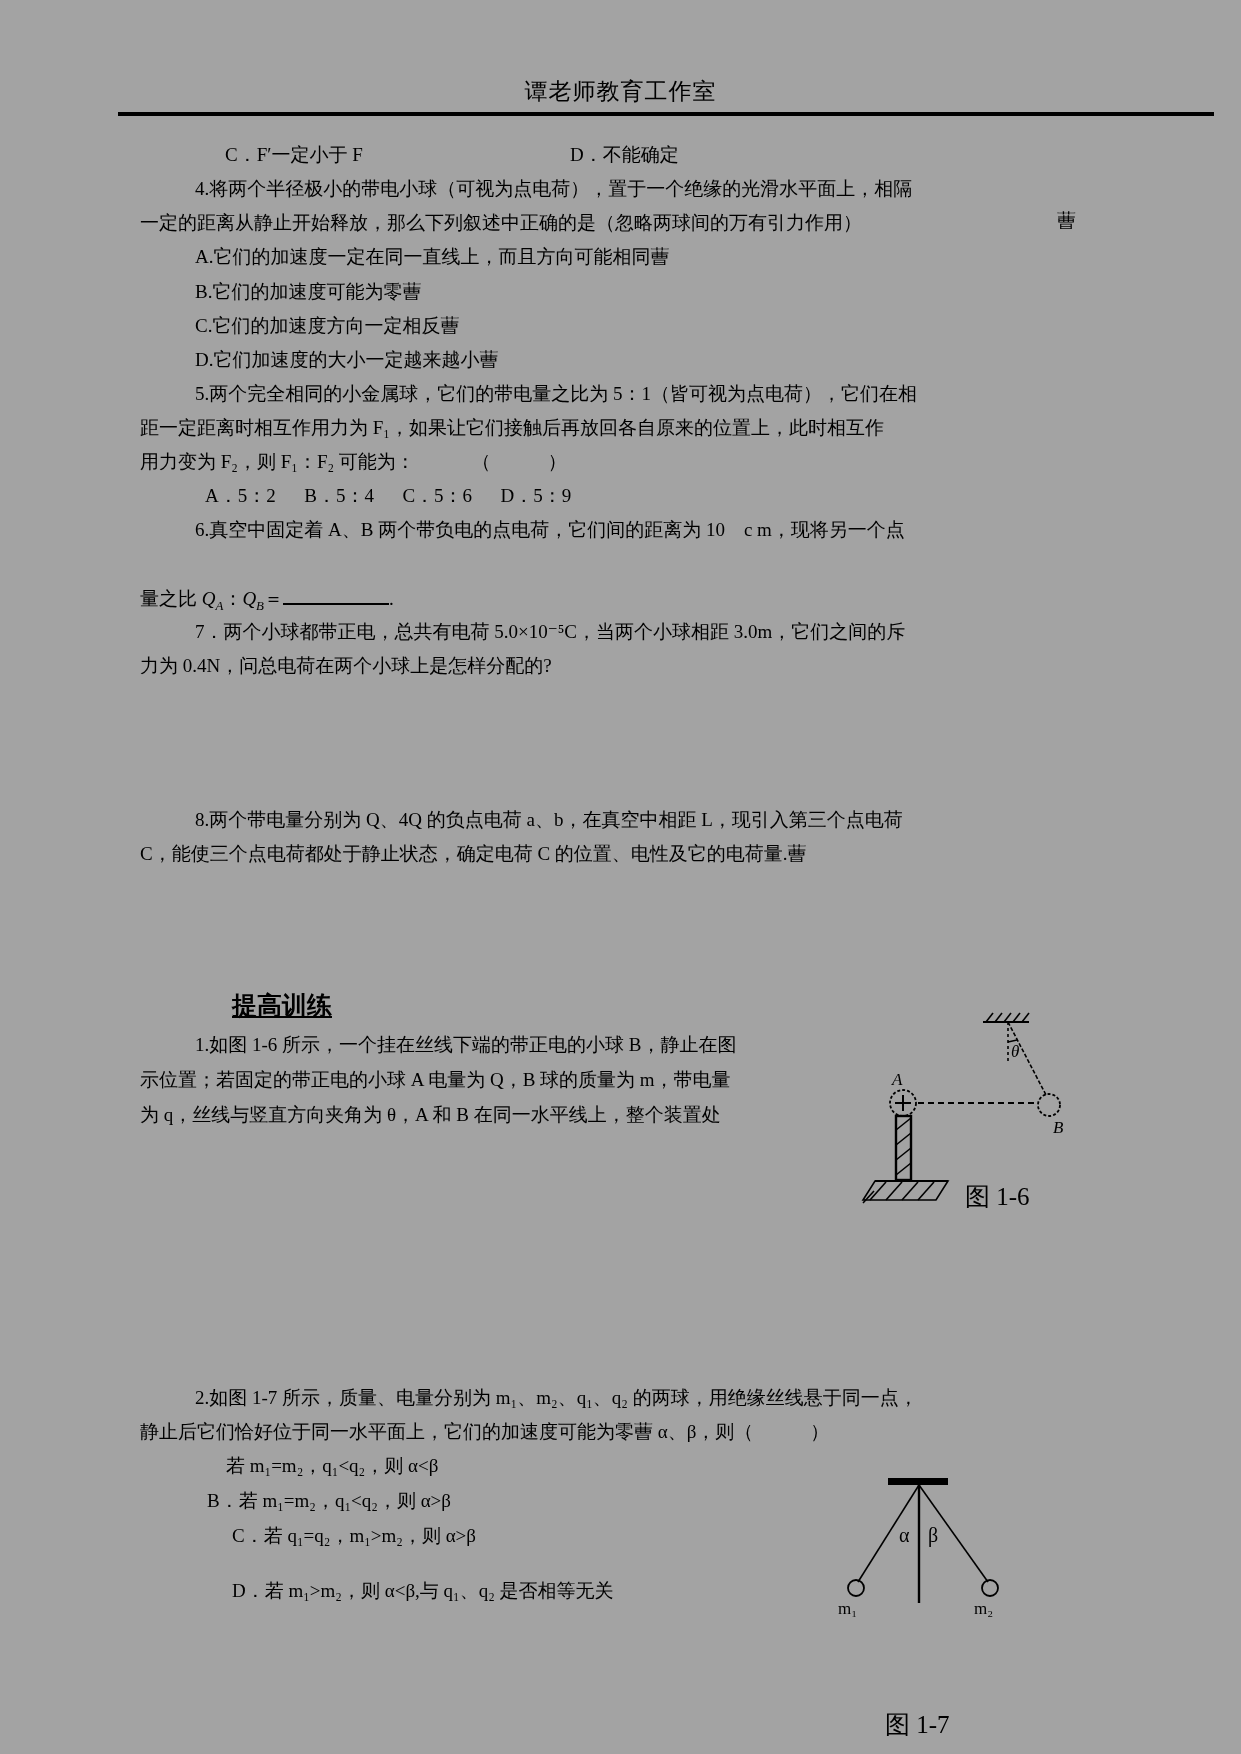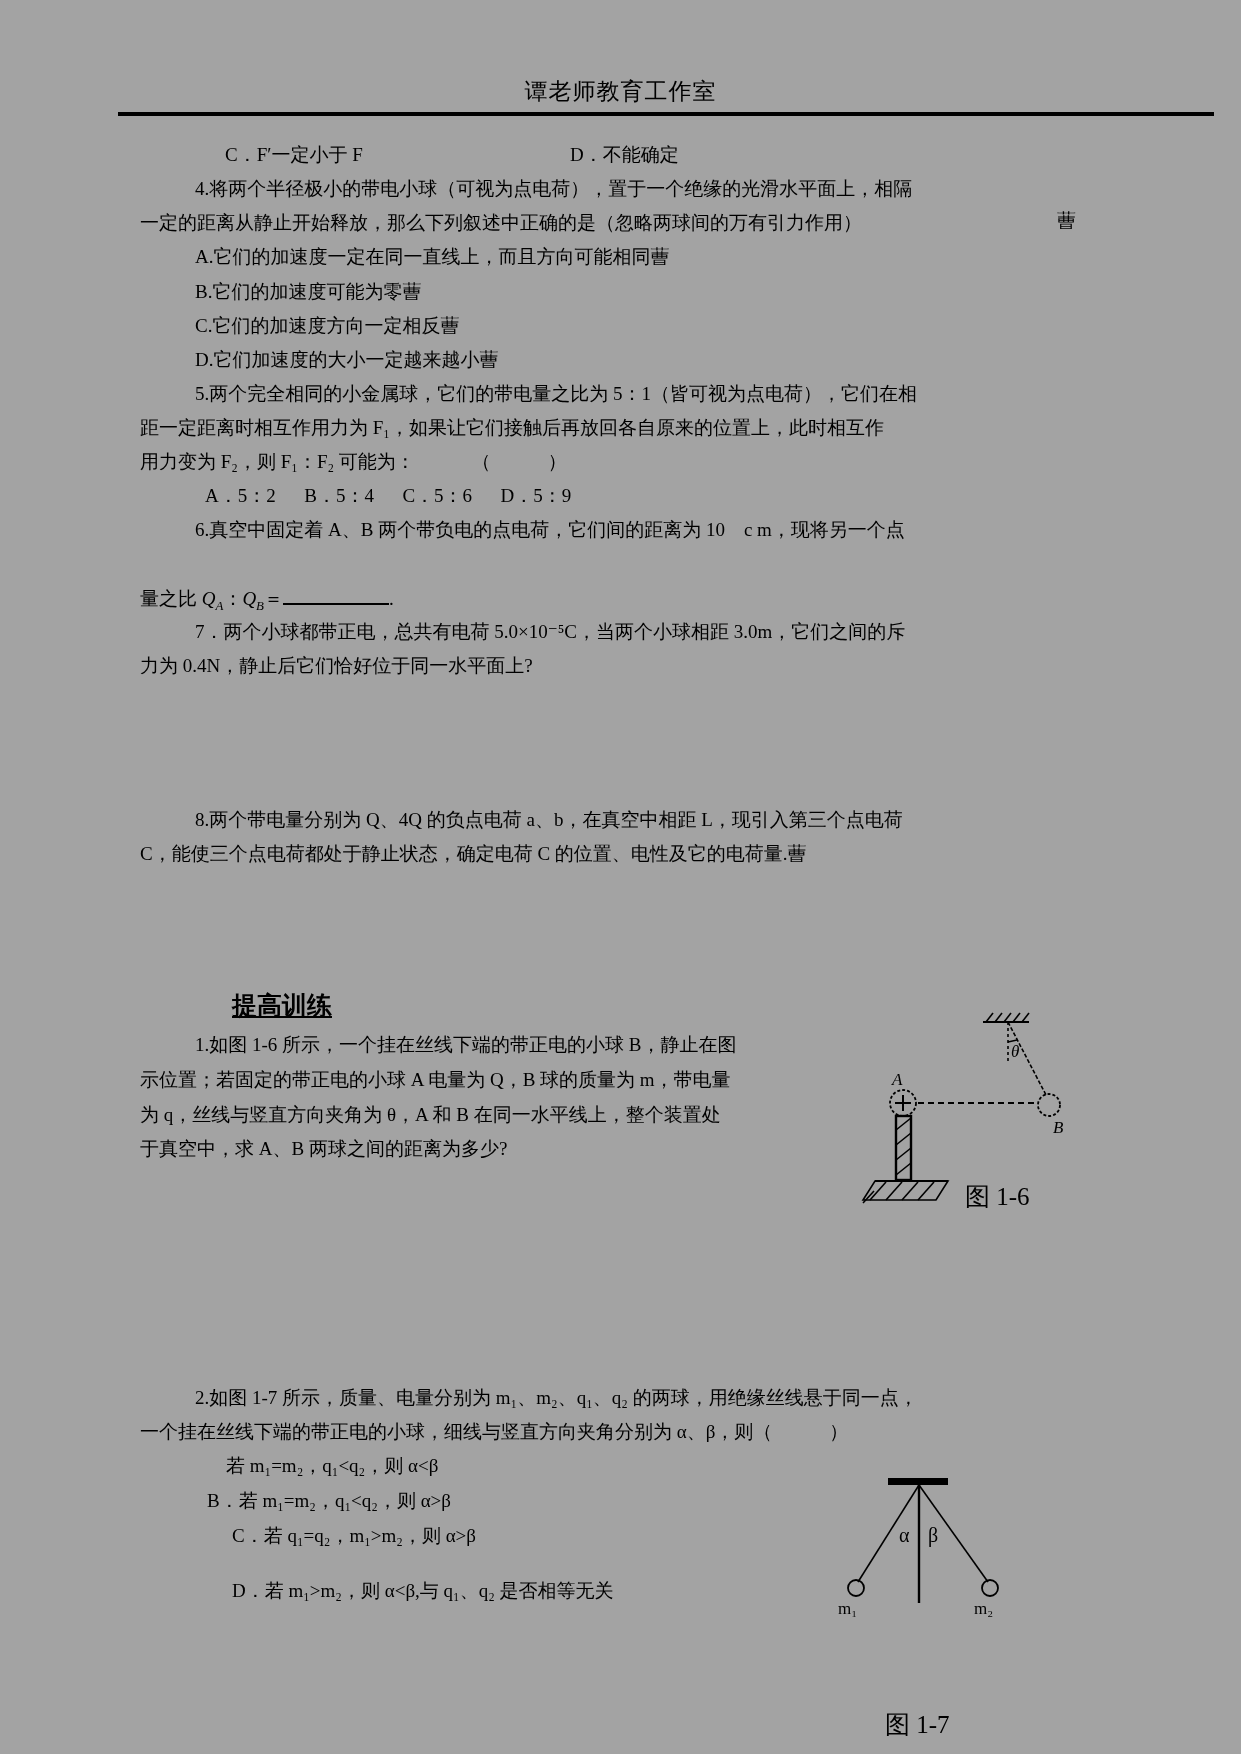--- a/index.html
+++ b/index.html
@@ -74,31 +74,30 @@
 
   <div class="line" style="top:379px;left:195px;">5.两个完全相同的小金属球，它们的带电量之比为 5：1（皆可视为点电荷），它们在相</div>
   <div class="line" style="top:413px;left:140px;">距一定距离时相互作用力为 F₁，如果让它们接触后再放回各自原来的位置上，此时相互作</div>
   <div class="line" style="top:447px;left:140px;">用力变为 F₂，则 F₁：F₂ 可能为：　　　（　　　）</div>
   <div class="line" style="top:481px;left:205px;">A．5：2　  B．5：4　  C．5：6　  D．5：9</div>
 
   <div class="line" style="top:515px;left:195px;">6.真空中固定着 A、B 两个带负电的点电荷，它们间的距离为 10　c m，现将另一个点</div>
   <div class="line" style="top:583px;left:140px;"><span>量之比 </span><span class="var">Q</span><sub>A</sub><span>：</span><span class="var">Q</span><sub>B</sub><span>＝</span><span class="blank"></span><span>.</span></div>
 
   <div class="line" style="top:617px;left:195px;">7．两个小球都带正电，总共有电荷 5.0×10⁻⁵C，当两个小球相距 3.0m，它们之间的斥</div>
-  <div class="line" style="top:651px;left:140px;">力为 0.4N，静止后它们恰好位于同一水平面上?</div>
+  <div class="line" style="top:651px;left:140px;">力为 0.4N，问总电荷在两个小球上是怎样分配的?</div>
 
   <div class="line" style="top:805px;left:195px;">8.两个带电量分别为 Q、4Q 的负点电荷 a、b，在真空中相距 L，现引入第三个点电荷</div>
   <div class="line" style="top:839px;left:140px;">C，能使三个点电荷都处于静止状态，确定电荷 C 的位置、电性及它的电荷量.蓸</div>
 
   <div class="line section-title" style="top:991px;left:232px;">提高训练</div>
 
   <div class="line" style="top:1030px;left:195px;">1.如图 1-6 所示，一个挂在丝线下端的带正电的小球 B，静止在图</div>
   <div class="line" style="top:1065px;left:140px;">示位置；若固定的带正电的小球 A 电量为 Q，B 球的质量为 m，带电量</div>
   <div class="line" style="top:1100px;left:140px;">为 q，丝线与竖直方向夹角为 θ，A 和 B 在同一水平线上，整个装置处</div>
-  <div class="line" style="top:1134px;left:140px;">于真空中，求 A、B 两球之间的距离为多少?</div>
 
   <div class="figure" style="top:995px;left:850px;">
     <svg width="290" height="215" viewBox="0 0 290 215">
 
       <g stroke="#000" stroke-width="1.6">
         <line x1="133" y1="27" x2="179" y2="27" stroke-width="2.2"></line>
         <line x1="136" y1="27" x2="143" y2="18"></line>
         <line x1="145" y1="27" x2="152" y2="18"></line>
         <line x1="154" y1="27" x2="161" y2="18"></line>
         <line x1="163" y1="27" x2="170" y2="18"></line>
@@ -138,21 +137,21 @@
         <line x1="36" y1="205" x2="52" y2="187"></line>
         <line x1="52" y1="205" x2="68" y2="187"></line>
         <line x1="68" y1="205" x2="84" y2="187"></line>
         <line x1="13" y1="208" x2="24" y2="196"></line>
       </g>
     </svg>
   </div>
   <div class="fig-caption" style="top:1180px;left:965px;">图 1-6</div>
 
   <div class="line" style="top:1383px;left:195px;">2.如图 1-7 所示，质量、电量分别为 m₁、m₂、q₁、q₂ 的两球，用绝缘丝线悬于同一点，</div>
-  <div class="line" style="top:1417px;left:140px;">一个挂在丝线下端的带正电的小球，细线与竖直方向夹角分别为 α、β，则（　　　）</div>
+  <div class="line" style="top:1417px;left:140px;">静止后它们恰好位于同一水平面上，它们的加速度可能为零蓸 α、β，则（　　　）</div>
   <div class="line" style="top:1451px;left:226px;">若 m₁=m₂，q₁&lt;q₂，则 α&lt;β</div>
   <div class="line" style="top:1486px;left:207px;">B．若 m₁=m₂，q₁&lt;q₂，则 α&gt;β</div>
   <div class="line" style="top:1521px;left:232px;">C．若 q₁=q₂，m₁&gt;m₂，则 α&gt;β</div>
   <div class="line" style="top:1556px;left:232px;margin-top:20px;">D．若 m₁&gt;m₂，则 α&lt;β,与 q₁、q₂ 是否相等无关</div>
 
   <div class="figure" style="top:1472px;left:818px;">
     <svg width="210" height="150" viewBox="0 0 210 150">
 
       <rect x="70" y="6" width="60" height="7" fill="#000" stroke="none"></rect>
 

